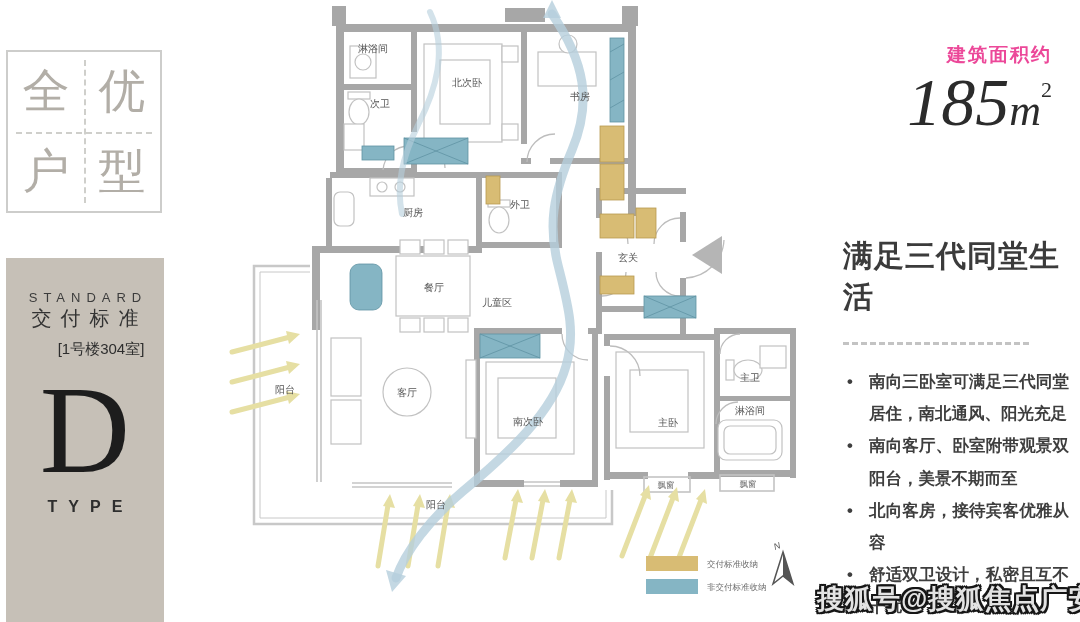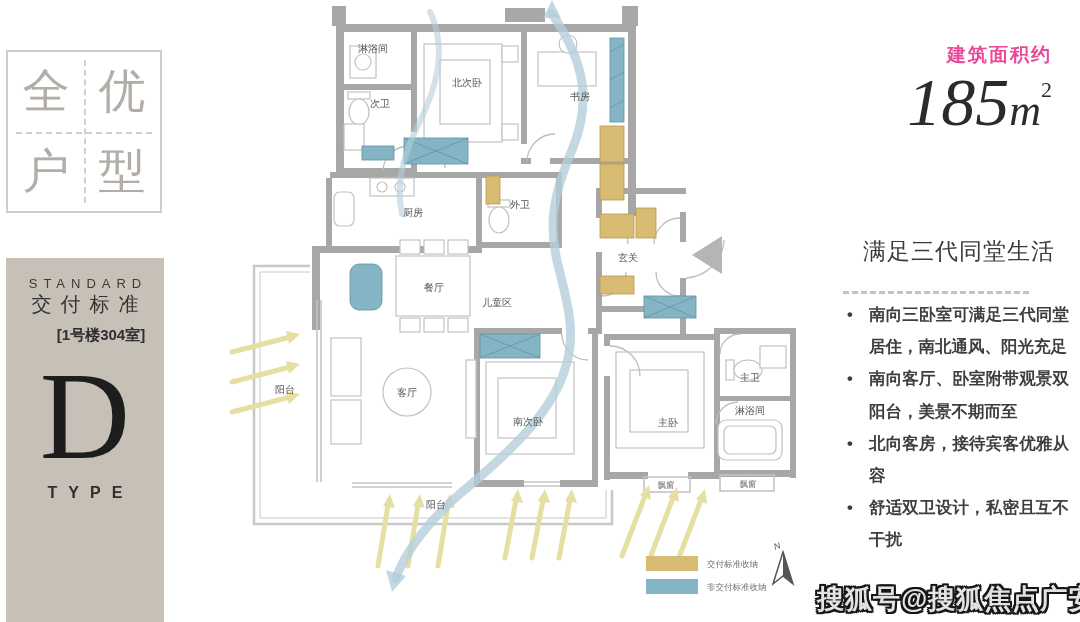--- a/index.html
+++ b/index.html
@@ -18,37 +18,37 @@
   .logo-grid { position:absolute; inset:0; display:grid; grid-template-columns:1fr 1fr; grid-template-rows:1fr 1fr; }
   .logo-grid span {
     display:flex; align-items:center; justify-content:center;
     font-size:47px; color:#b2aea7; font-family:"Liberation Serif", serif;
   }
   
   .sidebar {
     position:absolute; left:6px; top:258px; width:158px; height:364px;
     background:#c6c0b7; text-align:center;
   }
-  .sb-standard { margin-top:18px; font-size:13px; letter-spacing:6px; color:#3c3c3c; padding-left:6px; }
+  .sb-standard { margin-top:32px; font-size:13px; letter-spacing:6px; color:#3c3c3c; padding-left:6px; }
   .sb-cn { font-size:20px; letter-spacing:9px; color:#333; padding-left:9px; font-family:"Liberation Serif", serif; }
   .sb-plan { margin-top:10px; font-size:27px; letter-spacing:12px; color:#2e2e2e; padding-left:12px; font-weight:400; }
-  .sb-unit { margin-top:8px; font-size:15px; font-weight:700; color:#2e2e2e;margin-left:32px; }
+  .sb-unit { margin-top:8px; font-size:15px; font-weight:400; color:#2e2e2e;margin-left:32px; }
   .sb-d { margin-top:6px; font-size:125px; line-height:1.05; color:#1d1d1d; font-family:"Liberation Serif", serif; }
   .sb-type { margin-top:2px; font-size:16px; letter-spacing:11px; color:#2e2e2e; padding-left:11px;font-weight:bold; }
   
   .area-block { position:absolute; right:28px; top:42px; width:230px; text-align:right; }
   .area-prefix { font-size:19px; font-weight:700; color:#ec4899; letter-spacing:2px; }
   .area-value { margin-top:0px; color:#2b2b2b; font-family:"Liberation Serif", serif; font-style:italic; line-height:1; white-space:nowrap; }
   .area-value .num { font-size:68px;margin-left:42px; }
   .area-value .unit { font-size:44px; }
   .area-value sup { font-size:22px; font-style:normal; vertical-align:28px; }
   .highlights { position:absolute; left:843px; top:236px; width:226px; }
-  .hl-heading { font-size:23px; font-weight:400; color:#3b3b3b; letter-spacing:1px;margin-left:20px; }
+  .hl-heading { font-size:30px; font-weight:700; color:#3b3b3b; letter-spacing:1px; }
   .hl-dash { width:186px; border-top:3px dashed #c3c3c3; margin-top:24px; }
-  .hl-list { margin-top:4px; list-style:none; }
+  .hl-list { margin-top:20px; list-style:none; }
   .hl-list li {
     position:relative; padding-left:26px; font-size:16.5px; line-height:1.95;
     color:#3e3e3e; text-align:justify; font-weight:600;
   }
   .hl-list li::before { content:"•"; position:absolute; left:4px; top:0; color:#3e3e3e; }
   
   .watermark {
     position:absolute; left:817px; top:581px; font-size:27px; font-weight:700;
     letter-spacing:1px; color:#e3e3e3; white-space:nowrap;
     text-shadow:-2px -2px 0 #161616, 2px -2px 0 #161616, -2px 2px 0 #161616,

